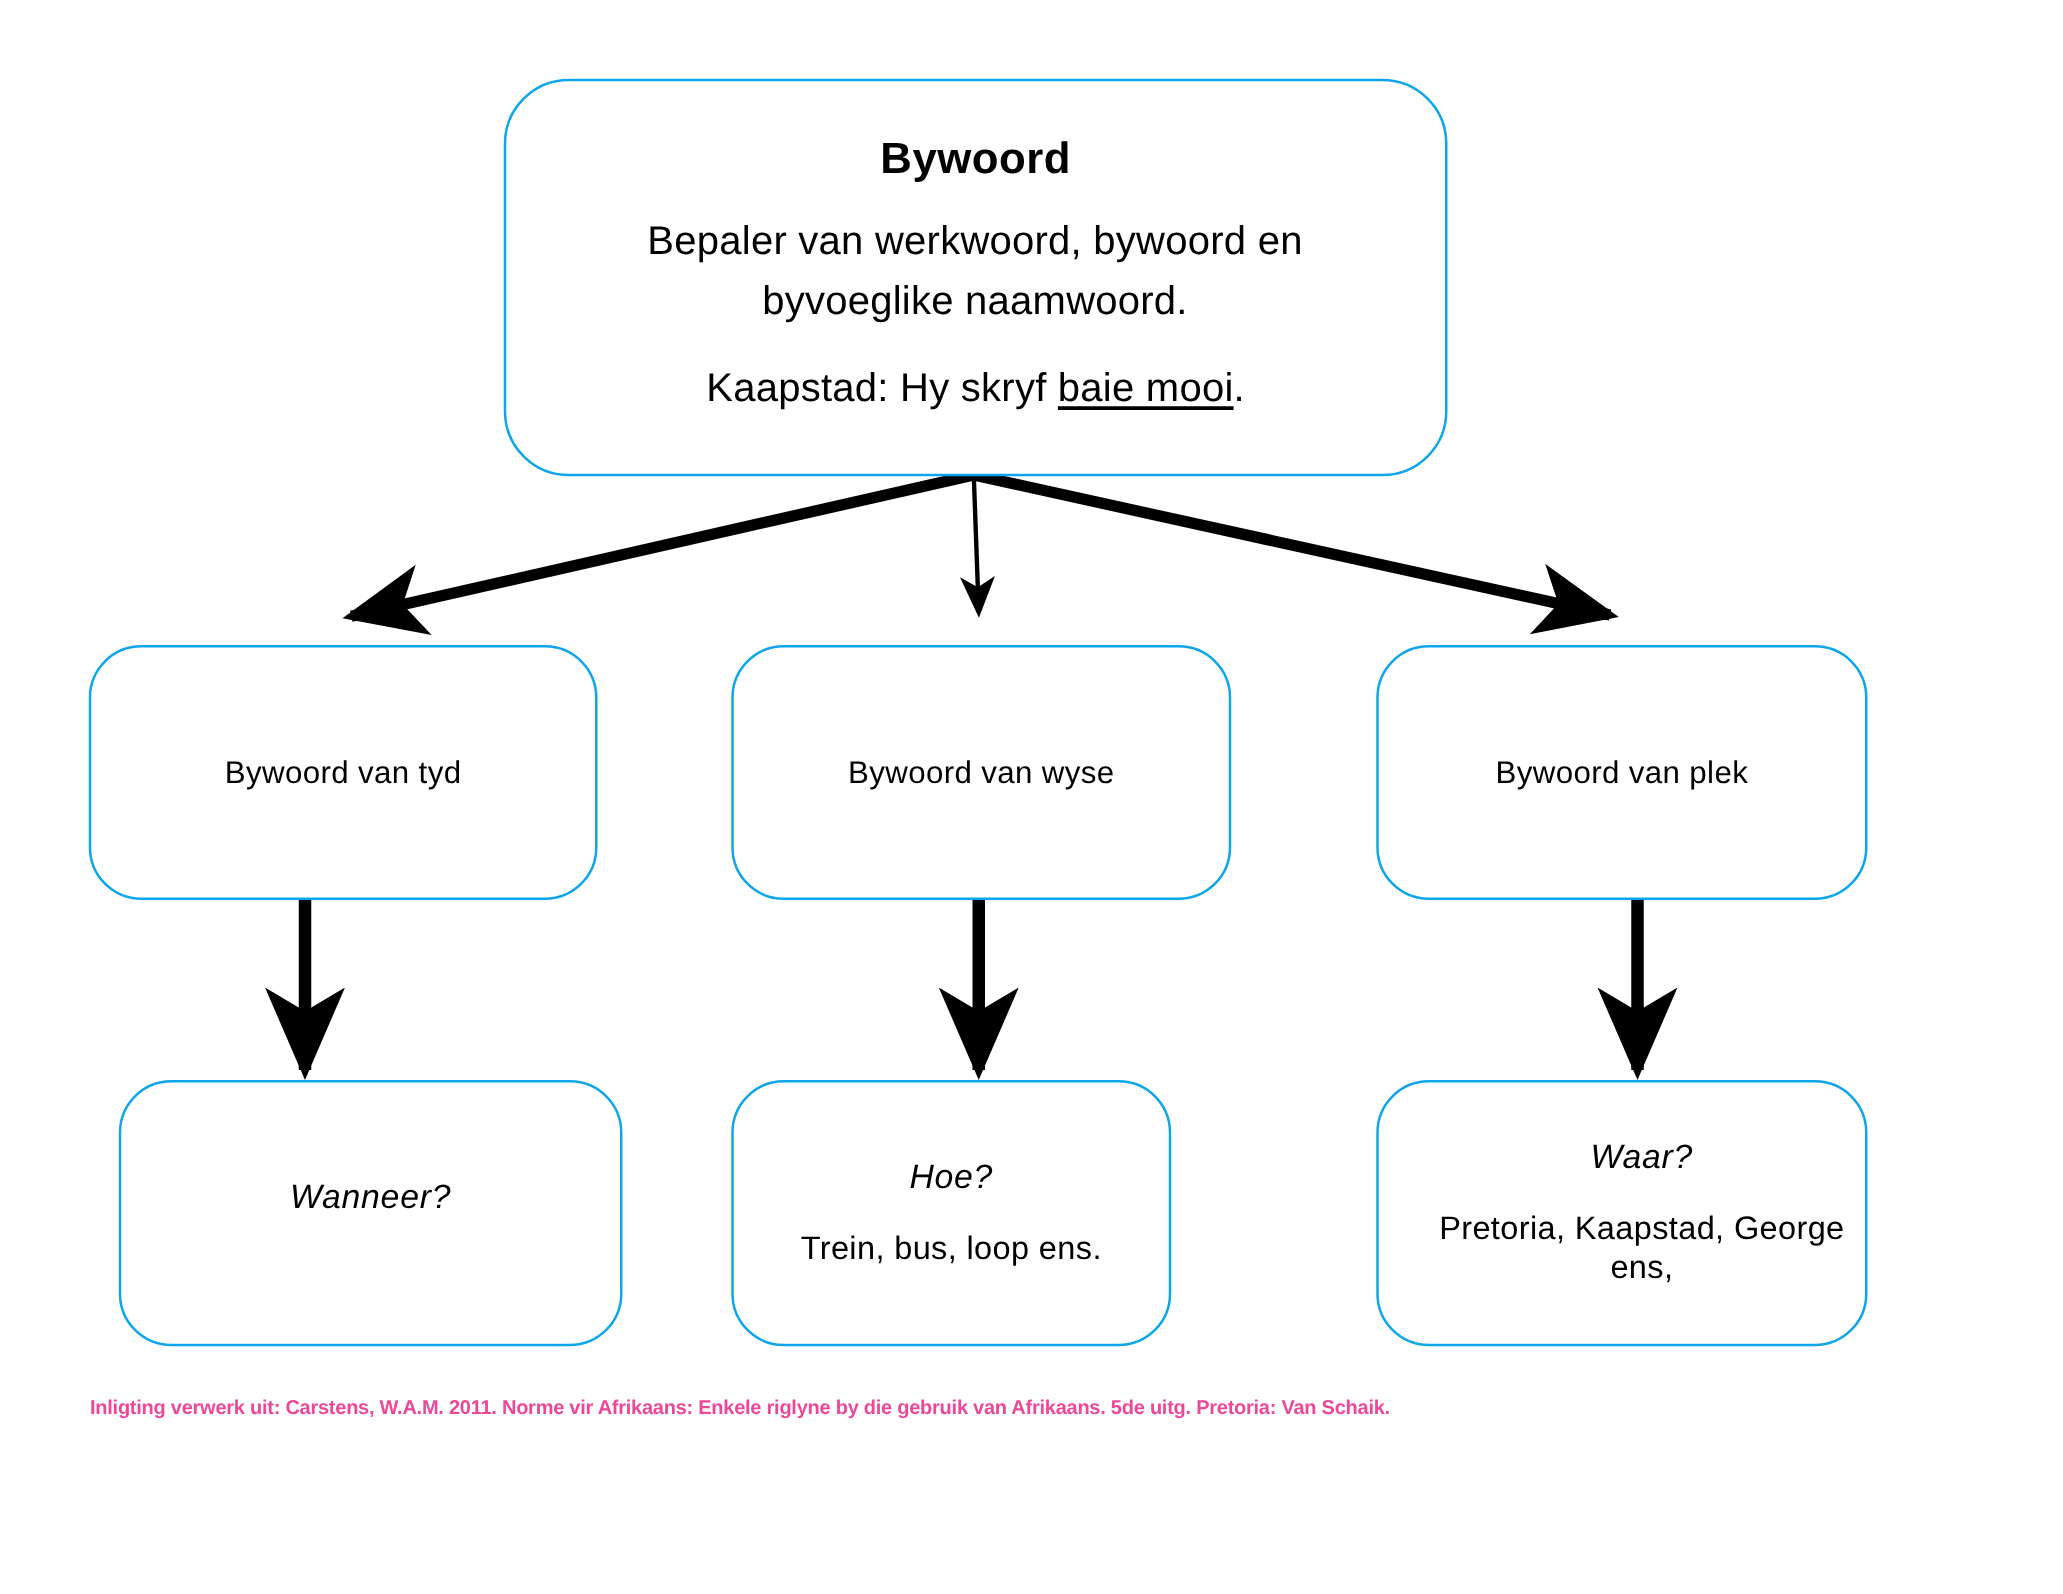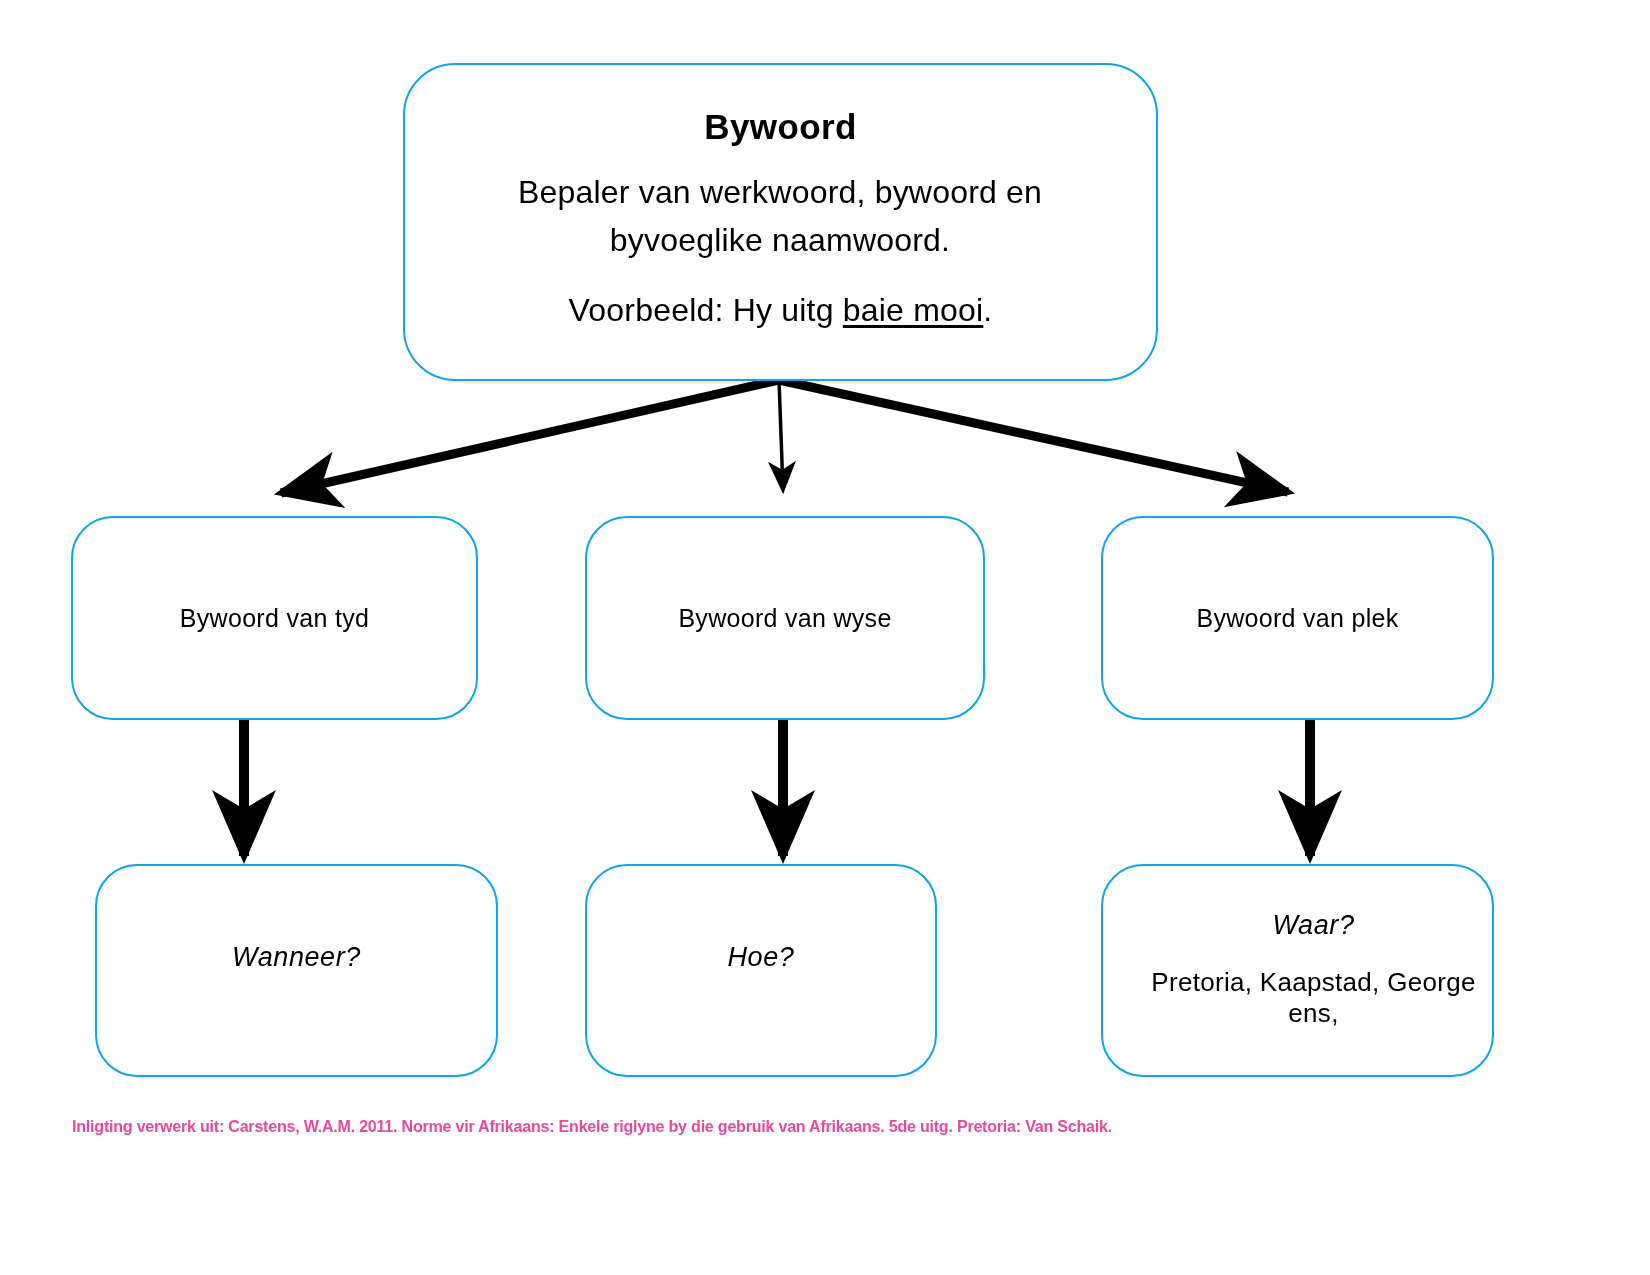--- a/index.html
+++ b/index.html
@@ -165,21 +165,21 @@
 
     <line x1="244" y1="702" x2="244" y2="856" stroke="#000000" stroke-width="10" marker-end="url(#ah-thick)"></line>
     <line x1="783" y1="702" x2="783" y2="856" stroke="#000000" stroke-width="10" marker-end="url(#ah-thick)"></line>
     <line x1="1310" y1="702" x2="1310" y2="856" stroke="#000000" stroke-width="10" marker-end="url(#ah-thick)"></line>
   </svg>
 
   <div class="node" id="node-root">
     <div class="root-title">Bywoord</div>
     <div class="root-def">Bepaler van werkwoord, bywoord en byvoeglike naamwoord.</div>
     <div class="root-example">
-      <span>Voorbeeld: Hy uitg </span><span class="underline-span">baie mooi</span><span>.</span>
+      <span>Kaapstad: Hy skryf </span><span class="underline-span">baie mooi</span><span>.</span>
     </div>
   </div>
 
   <div class="node node-mid" id="node-mid-1">
     <div class="mid-label">Bywoord van tyd</div>
   </div>
 
   <div class="node node-mid" id="node-mid-2">
     <div class="mid-label">Bywoord van wyse</div>
   </div>
@@ -187,20 +187,21 @@
   <div class="node node-mid" id="node-mid-3">
     <div class="mid-label">Bywoord van plek</div>
   </div>
 
   <div class="node node-leaf" id="node-leaf-1">
     <div class="leaf-question">Wanneer?</div>
   </div>
 
   <div class="node node-leaf" id="node-leaf-2">
     <div class="leaf-question">Hoe?</div>
+    <div class="leaf-examples">Trein, bus, loop ens.</div>
   </div>
 
   <div class="node node-leaf" id="node-leaf-3">
     <div class="leaf-question">Waar?</div>
     <div class="leaf-examples">Pretoria, Kaapstad, George ens,</div>
   </div>
 
   <div id="footer-citation">Inligting verwerk uit: Carstens, W.A.M. 2011. Norme vir Afrikaans: Enkele riglyne by die gebruik van Afrikaans. 5de uitg. Pretoria: Van Schaik.</div>
 
 </div>

